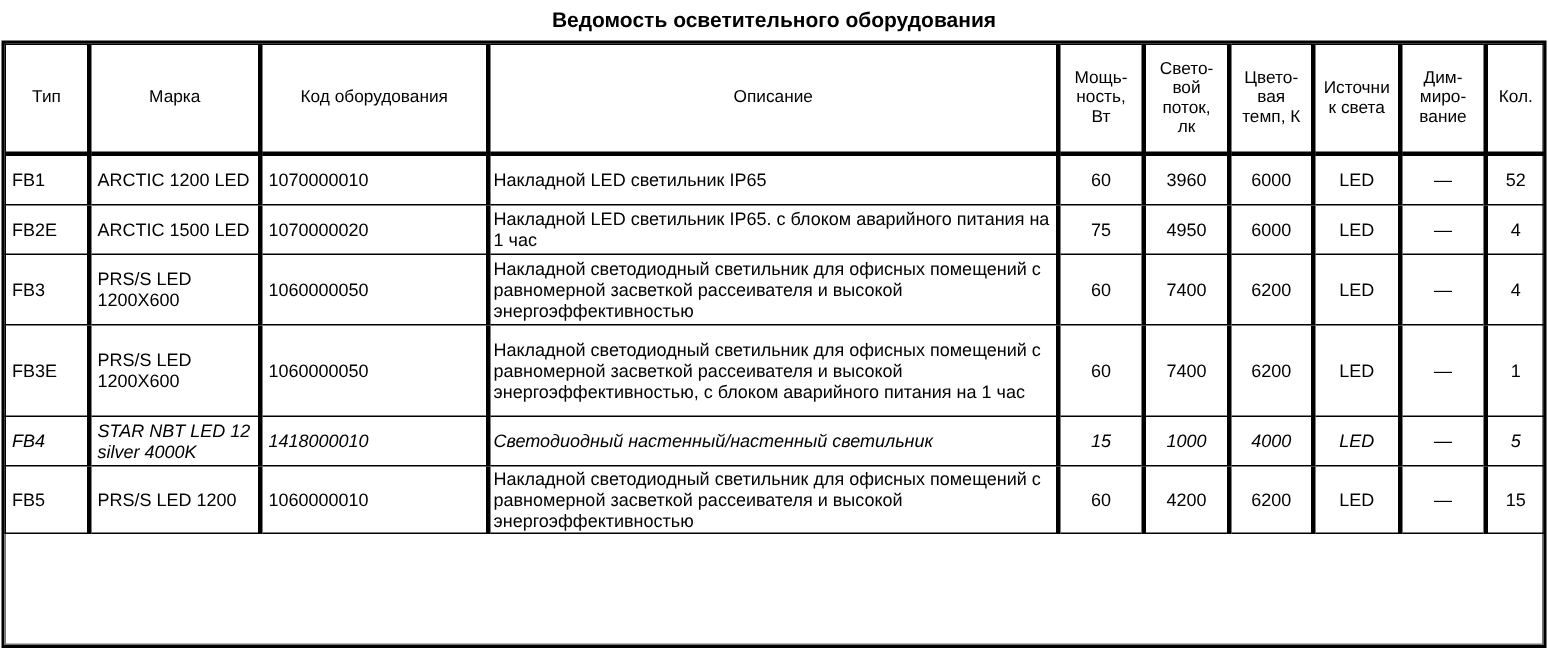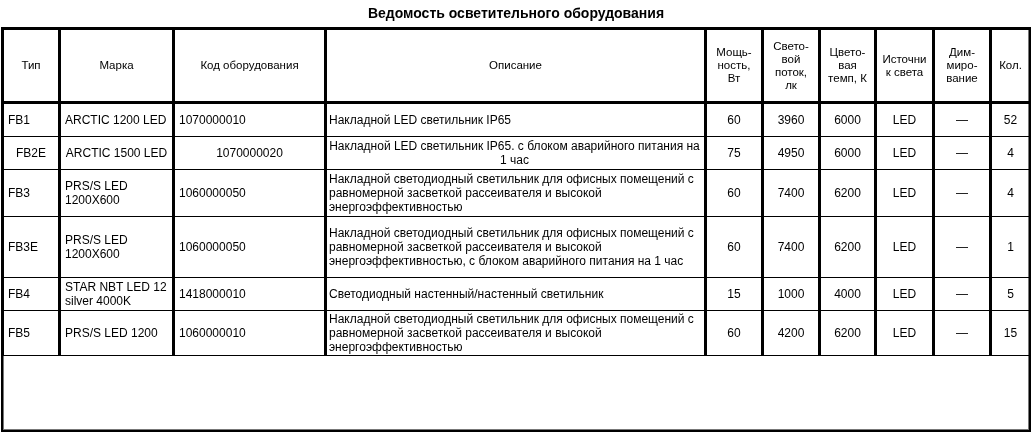--- a/index.html
+++ b/index.html
@@ -22,24 +22,24 @@
     font-weight: normal;
   }
   th { text-align: center; vertical-align: middle; height: 71px; border-bottom: 3px solid #000; font-size: 11.5px; line-height: 13px; padding: 0 2px; }
   td { vertical-align: middle; }
   td.c { text-align: center; }
   td.l { text-align: left; }
   .thick-r { border-right: 3px solid #000; }
   tr.r1 td { height: 28px; }
   tr.r2 td { height: 32px; border-radius: 10px; }
   tr.r3 td { height: 33px; }
-  tr.r4 td { height: 32px; text-align: center; }
+  tr.r4 td { height: 32px; }
   tr.r5 td { height: 46px; }
   tr.r6 td { height: 60px; }
-  tr.r7 td { height: 32px; }
+  tr.r7 td { height: 32px; font-style: italic; }
   tr.r8 td { height: 44px; }
   td.desc { padding-left: 2px; }
 </style>
 </head>
 <body>
 
 <div class="title">Ведомость осветительного оборудования</div>
 
 <div class="tbl-wrap">
 <table>

